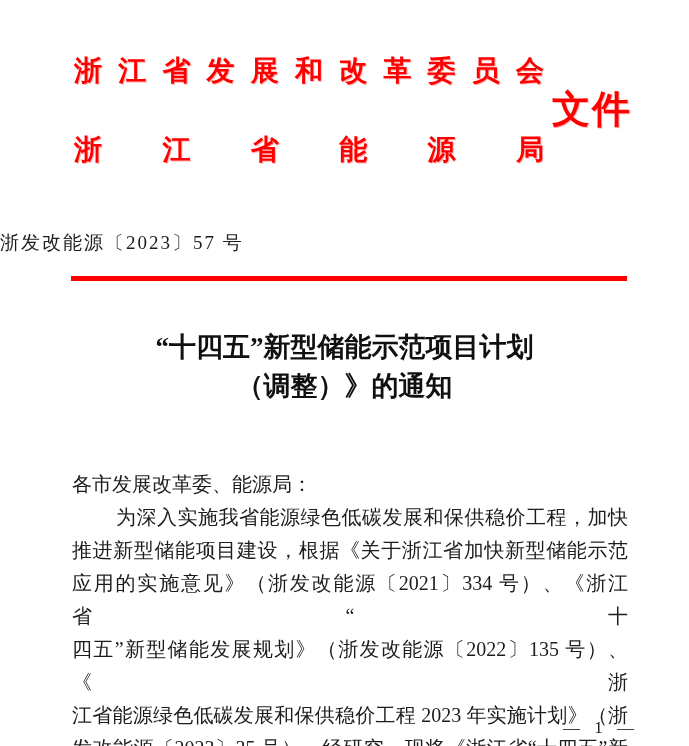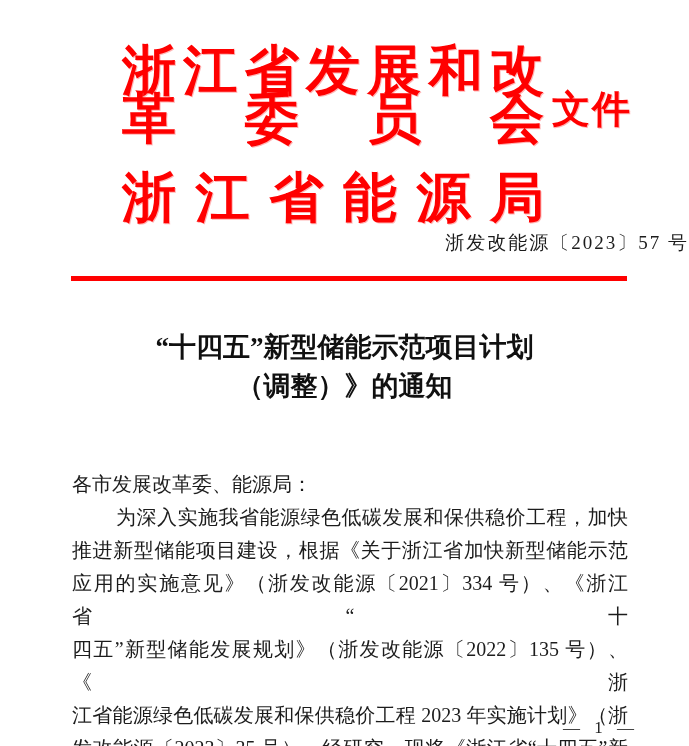--- a/index.html
+++ b/index.html
@@ -19,27 +19,26 @@
   
   .letterhead {
     position: absolute;
     left: 74px;
     top: 47px;
     width: 470px;
     color: var(--accent);
     font-weight: bold;
   }
   .agency-line {
-    font-size: 54px;
+    font-size: 28px;
     line-height: 48px;
     text-align: justify;
     text-align-last: justify;
     white-space: normal;
     text-shadow: 1px 1px 0 rgba(255, 90, 90, 0.45);
-    margin-left: 48px;
   }
   .agency-line.second { margin-top: 31px; }
 
   
   .doc-mark {
     position: absolute;
     left: 552px;
     top: 81px;
     color: var(--accent);
     font-weight: bold;
@@ -49,21 +48,21 @@
     white-space: nowrap;
     text-shadow: 1px 1px 0 rgba(255, 90, 90, 0.45);
   }
 
   
   .doc-number {
     position: absolute;
     top: 230px;
     left: 0;
     width: 100%;
-    text-align: right;
+    text-align: left;
     font-size: 19px;
     letter-spacing: 2px;
     color: var(--ink);
   }
 
   
   .red-divider {
     position: absolute;
     top: 276px;
     left: 71px;

